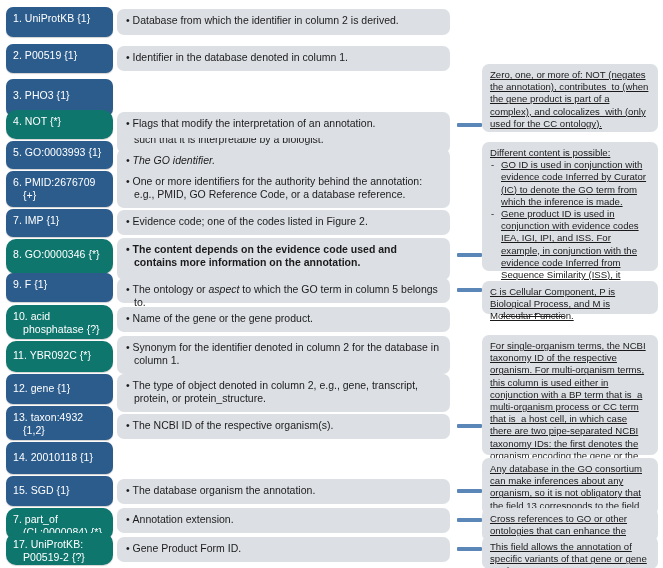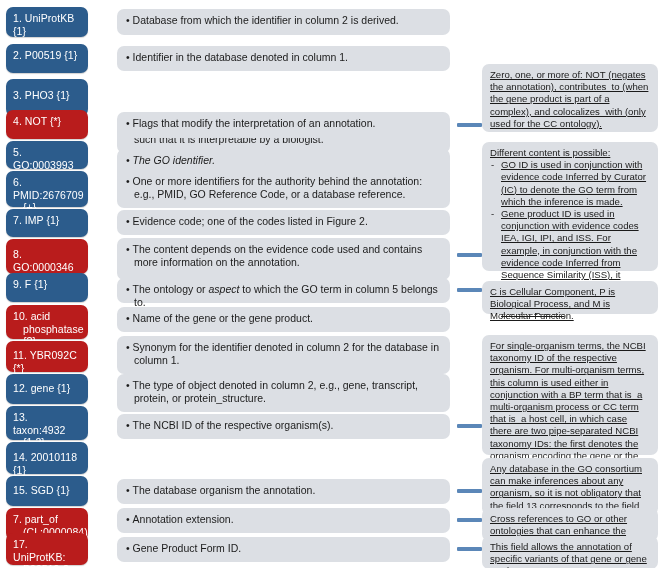--- a/index.html
+++ b/index.html
@@ -14,31 +14,31 @@
     position: relative;
     width: 663px;
     height: 568px;
     background: #ffffff;
   }
 
   
   .chip {
     position: absolute;
     left: 6px;
-    width: 82px;
+    width: 107px;
     border-radius: 7px;
     color: #ffffff;
     font-size: 10.5px;
     line-height: 12.6px;
     padding: 5px 6px 8px 7px;
     letter-spacing: 0.05px;
     box-shadow: 0 1px 1px rgba(0,0,0,0.18);
   }
   .chip.dark  { background: #2c5c8c; }
-  .chip.light { background: #b91c1c; }
+  .chip.light { background: #0f766e; border-radius: 10px; }
   .chip .cont { display: block; padding-left: 10px; }
 
   
   .desc {
     position: absolute;
     left: 117px;
     width: 333px;
     background: #dcdfe4;
     border-radius: 7px;
     color: #1b1b1b;
@@ -125,21 +125,21 @@
     </div>
   <div class="desc" style="top:149px;height:39px;font-style:italic;">
       <span class="txt">•&nbsp;<span>The GO identifier.</span></span>
     </div>
   <div class="desc" style="top:170px;height:38px;">
       <span class="txt">•&nbsp;<span>One or more identifiers for the authority behind the annotation: e.g., PMID, GO Reference Code, or a database reference.</span></span>
     </div>
   <div class="desc" style="top:210px;height:25px;">
       <span class="txt">•&nbsp;<span>Evidence code; one of the codes listed in Figure 2.</span></span>
     </div>
-  <div class="desc" style="top:238px;height:42px;">
+  <div class="desc" style="top:238px;height:42px;font-weight:bold;">
       <span class="txt">•&nbsp;<span>The content depends on the evidence code used and contains more information on the annotation.</span></span>
     </div>
   <div class="desc" style="top:278px;height:25px;">
       <span class="txt">•&nbsp;<span>The ontology or </span><em>aspect</em><span> to which the GO term in column 5 belongs to.</span></span>
     </div>
   <div class="desc" style="top:307px;height:25px;">
       <span class="txt">•&nbsp;<span>Name of the gene or the gene product.</span></span>
     </div>
   <div class="desc" style="top:336px;height:38px;">
       <span class="txt">•&nbsp;<span>Synonym for the identifier denoted in column 2 for the database in column 1.</span></span>

